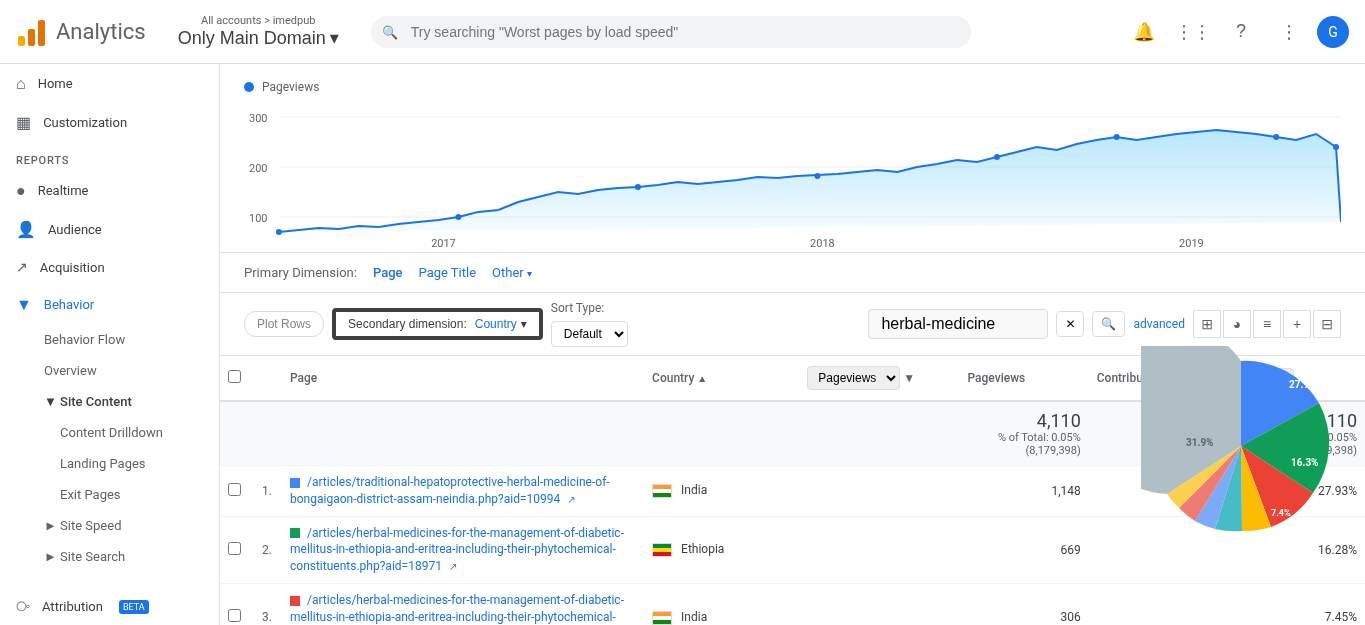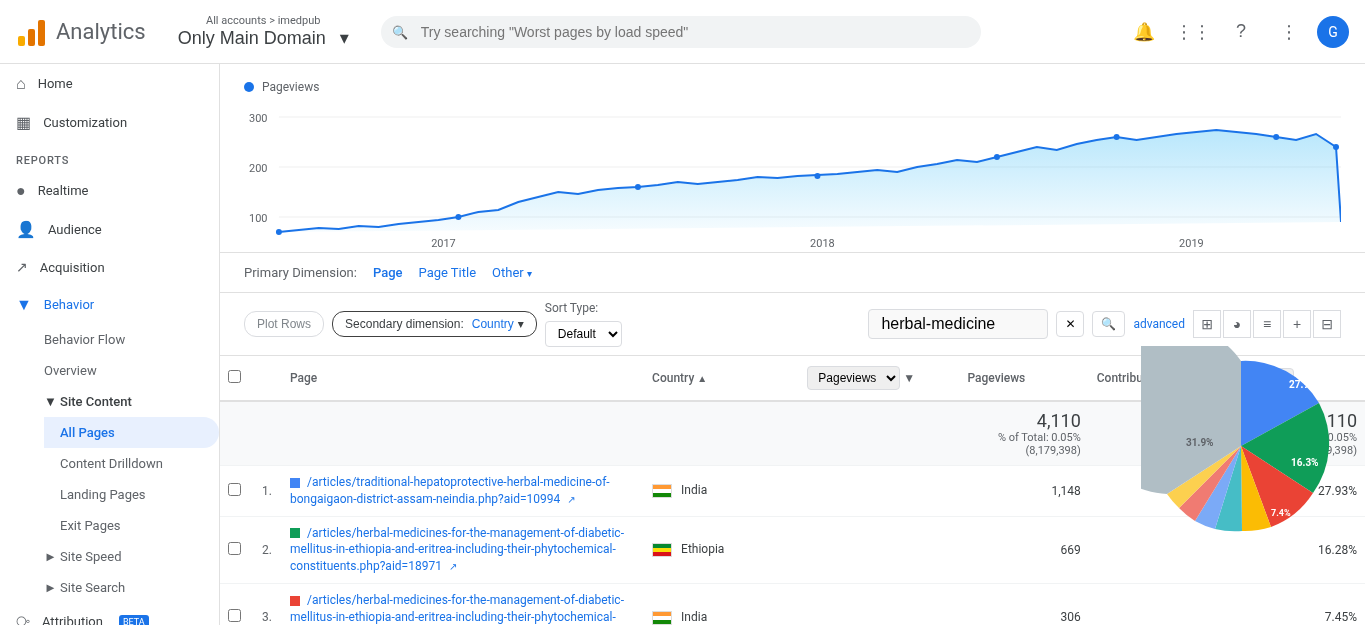--- a/index.html
+++ b/index.html
@@ -11,21 +11,21 @@
     .main-area { display: flex; flex: 1; overflow: hidden; }
     .sidebar { width: 220px; background: #fff; border-right: 1px solid #e0e0e0; overflow-y: auto; flex-shrink: 0; display: flex; flex-direction: column; }
     .content { flex: 1; overflow-y: auto; background: #fff; }
 
     
     .logo-area { display: flex; align-items: center; gap: 8px; }
     .logo-icon { width: 32px; height: 32px; }
     .app-title { font-size: 22px; color: #5f6368; font-weight: 400; }
     .domain-selector { display: flex; align-items: center; flex-direction: column; margin-left: 16px; }
     .breadcrumb-text { font-size: 11px; color: #5f6368; }
-    .domain-btn { display: flex; align-items: center; gap: 14px; font-size: 18px; color: #3c4043; cursor: pointer; background: none; border: none; padding: 0; }
+    .domain-btn { display: flex; align-items: center; gap: 4px; font-size: 18px; color: #3c4043; cursor: pointer; background: none; border: none; padding: 0; }
     .search-bar { flex: 1; max-width: 600px; margin-left: 16px; }
     .search-input { width: 100%; padding: 8px 16px 8px 40px; border: none; background: #f1f3f4; border-radius: 24px; font-size: 14px; color: #5f6368; outline: none; }
     .search-wrapper { position: relative; }
     .search-wrapper .search-icon-inner { position: absolute; left: 12px; top: 50%; transform: translateY(-50%); color: #5f6368; }
     .top-icons { margin-left: auto; display: flex; align-items: center; gap: 8px; }
     .top-icon-btn { width: 40px; height: 40px; border-radius: 50%; display: flex; align-items: center; justify-content: center; cursor: pointer; color: #5f6368; border: none; background: none; font-size: 18px; }
     .avatar { width: 32px; height: 32px; border-radius: 50%; background: #1a73e8; display: flex; align-items: center; justify-content: center; color: white; font-size: 14px; cursor: pointer; }
 
     
     .sidebar-section-label { font-size: 11px; color: #5f6368; font-weight: 500; padding: 12px 16px 4px 16px; letter-spacing: 0.8px; }
@@ -49,21 +49,21 @@
 
     
     .primary-dim-bar { display: flex; align-items: center; gap: 16px; padding: 12px 24px; border-bottom: 1px solid #e0e0e0; }
     .primary-dim-label { font-size: 13px; color: #5f6368; }
     .dim-option { font-size: 13px; color: #1a73e8; cursor: pointer; }
     .dim-option.active { font-weight: 500; }
 
     
     .toolbar { display: flex; align-items: center; gap: 8px; padding: 8px 24px; border-bottom: 1px solid #e0e0e0; }
     .plot-rows-btn { padding: 5px 12px; border: 1px solid #dadce0; border-radius: 12px; font-size: 12px; color: #80868b; cursor: pointer; background: #fff; }
-    .secondary-dim-btn { display: flex; align-items: center; gap: 4px; padding: 5px 12px; border: 1px solid #404040; border-radius: 12px; font-size: 12px; color: #3c4043; cursor: pointer; background: #fff; }
+    .secondary-dim-btn { display: flex; align-items: center; gap: 4px; padding: 5px 12px; border: 4px solid #404040; border-radius: 4px; font-size: 12px; color: #3c4043; cursor: pointer; background: #fff; }
     .sort-type-area { display: flex; align-items: flex-start; gap: 6px; font-size: 12px; color: #5f6368; flex-direction: column; }
     .sort-select { padding: 4px 8px; border: 1px solid #dadce0; border-radius: 4px; font-size: 12px; background: #fff; }
     .search-filter-area { margin-left: auto; display: flex; align-items: center; gap: 8px; }
     .filter-input { padding: 5px 12px; border: 1px solid #dadce0; border-radius: 4px; font-size: 16px; width: 180px; background: #f9f9f9; }
     .filter-search-btn { padding: 5px 8px; border: 1px solid #dadce0; border-radius: 4px; font-size: 12px; background: #fff; cursor: pointer; }
     .advanced-link { font-size: 12px; color: #1a73e8; cursor: pointer; }
     .view-icons { display: flex; gap: 2px; }
     .view-icon-btn { width: 28px; height: 28px; display: flex; align-items: center; justify-content: center; border: 1px solid #dadce0; background: #fff; cursor: pointer; font-size: 14px; color: #5f6368; }
 
     
@@ -168,23 +168,20 @@
         <div class="sidebar-sub">
           <div class="sidebar-sub-item">
             <span>Behavior Flow</span>
           </div>
           <div class="sidebar-sub-item">
             <span>Overview</span>
           </div>
           <div class="sidebar-sub-item" style="color:#3c4043; font-weight:500;">
             <span>▼ </span><span>Site Content</span>
           </div>
-          <div class="sidebar-sub-item active" style="padding-left: 16px;">
-            <span>All Pages</span>
-          </div>
           <div class="sidebar-sub-item" style="padding-left: 16px;">
             <span>Content Drilldown</span>
           </div>
           <div class="sidebar-sub-item" style="padding-left: 16px;">
             <span>Landing Pages</span>
           </div>
           <div class="sidebar-sub-item" style="padding-left: 16px;">
             <span>Exit Pages</span>
           </div>
           <div class="sidebar-sub-item">

